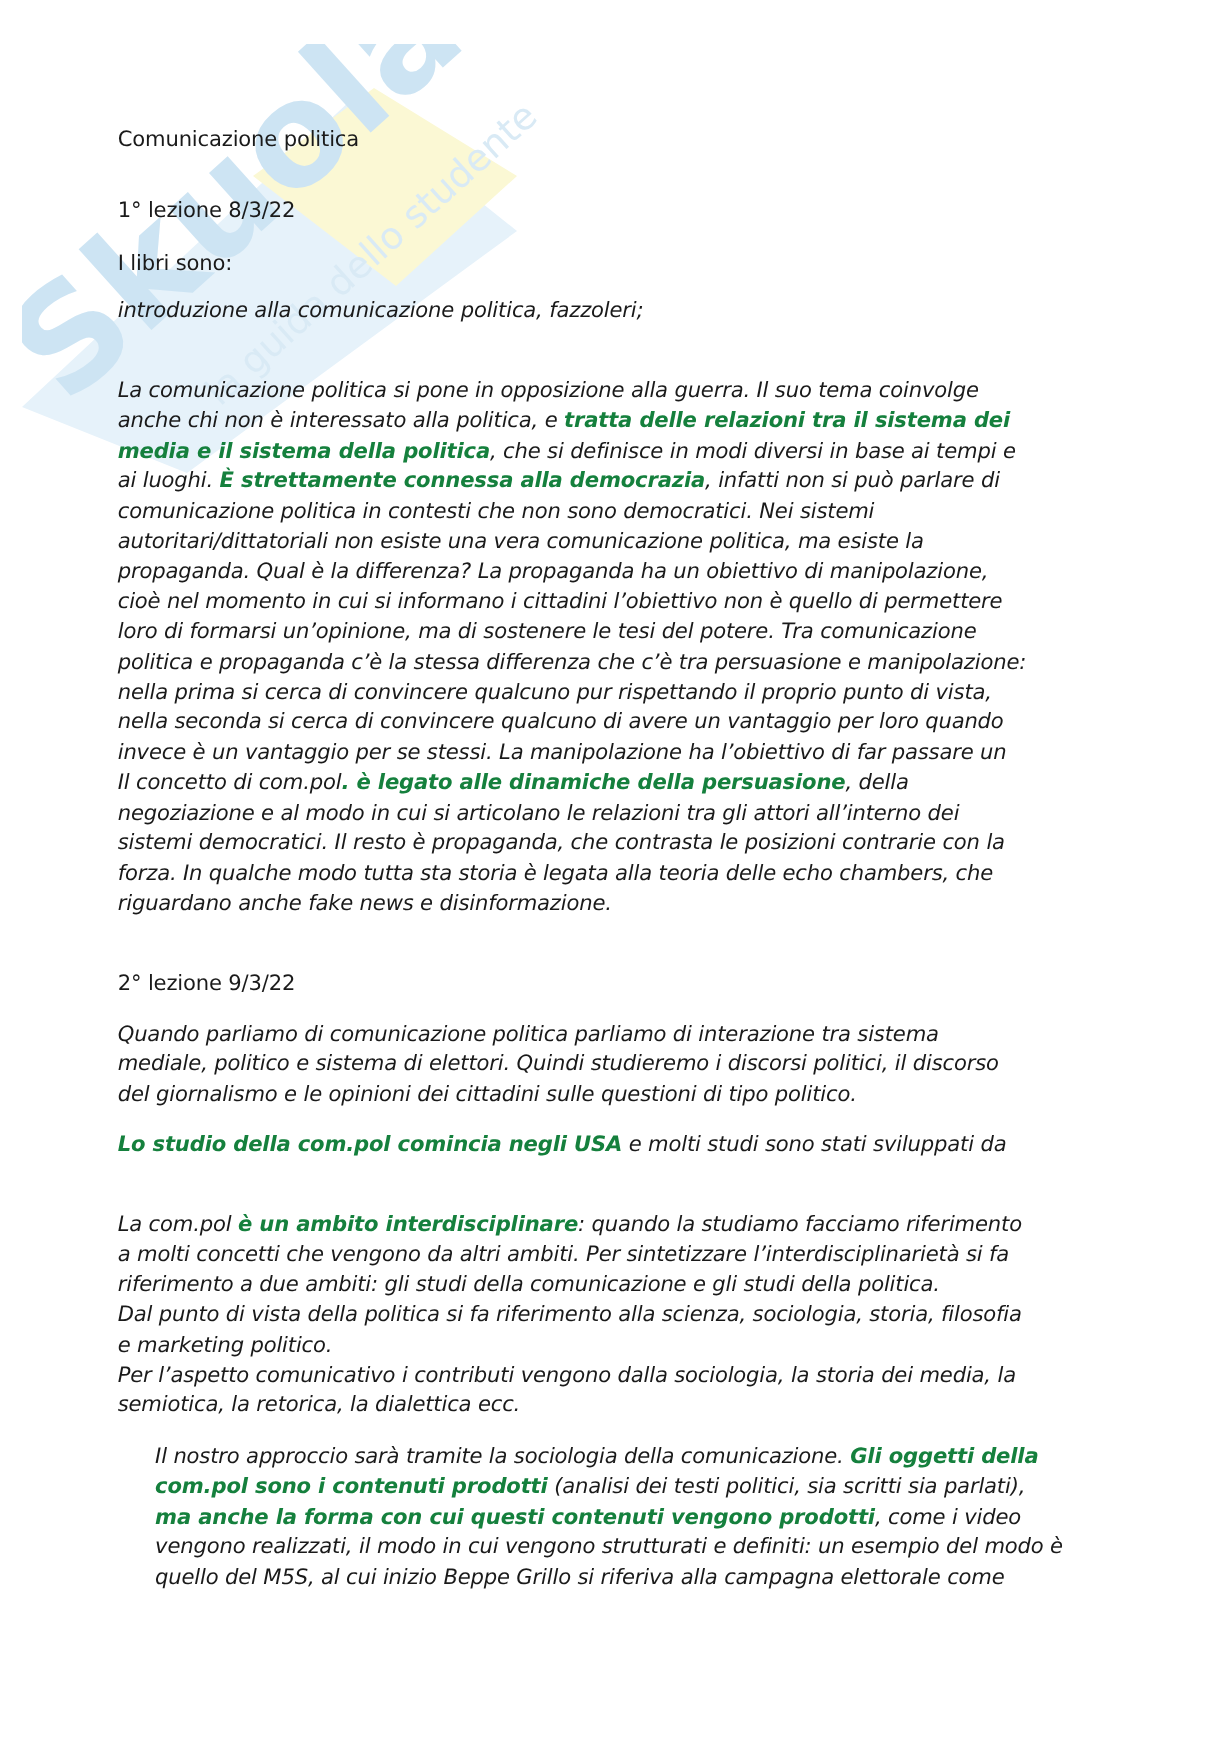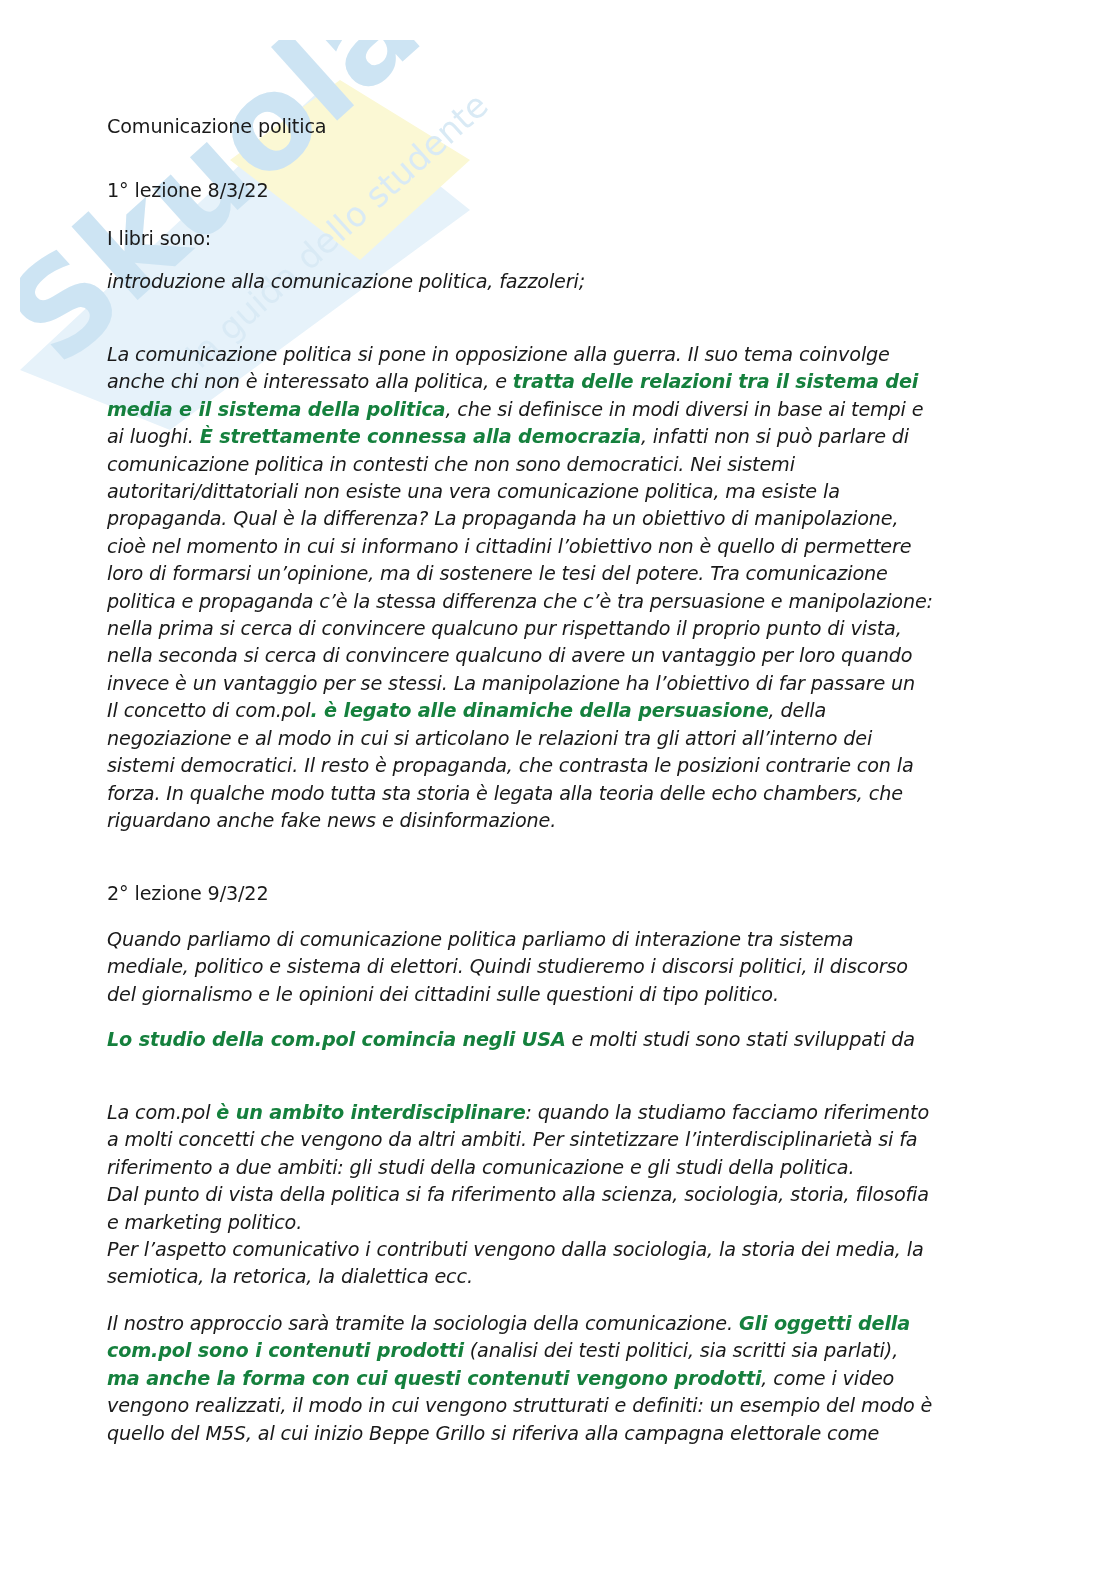--- a/index.html
+++ b/index.html
@@ -62,20 +62,20 @@
     </div>
   <div class="text" style="top:1099px;">
       <span class="line">La com.pol <b>è un ambito interdisciplinare</b>: quando la studiamo facciamo riferimento</span>
       <span class="line">a molti concetti che vengono da altri ambiti. Per sintetizzare l’interdisciplinarietà si fa</span>
       <span class="line">riferimento a due ambiti: gli studi della comunicazione e gli studi della politica.</span>
       <span class="line">Dal punto di vista della politica si fa riferimento alla scienza, sociologia, storia, filosofia</span>
       <span class="line">e marketing politico.</span>
       <span class="line">Per l’aspetto comunicativo i contributi vengono dalla sociologia, la storia dei media, la</span>
       <span class="line">semiotica, la retorica, la dialettica ecc.</span>
     </div>
-  <div class="text" style="top:1310px;">
+  <div class="text" style="top:1310px;margin-left:34px;">
       <span class="line">Il nostro approccio sarà tramite la sociologia della comunicazione. <b>Gli oggetti della</b></span>
       <span class="line"><b>com.pol sono i contenuti prodotti</b> (analisi dei testi politici, sia scritti sia parlati),</span>
       <span class="line"><b>ma anche la forma con cui questi contenuti vengono prodotti</b>, come i video</span>
       <span class="line">vengono realizzati, il modo in cui vengono strutturati e definiti: un esempio del modo è</span>
       <span class="line">quello del M5S, al cui inizio Beppe Grillo si riferiva alla campagna elettorale come</span>
     </div>
 </div>
 
 </body></html>

